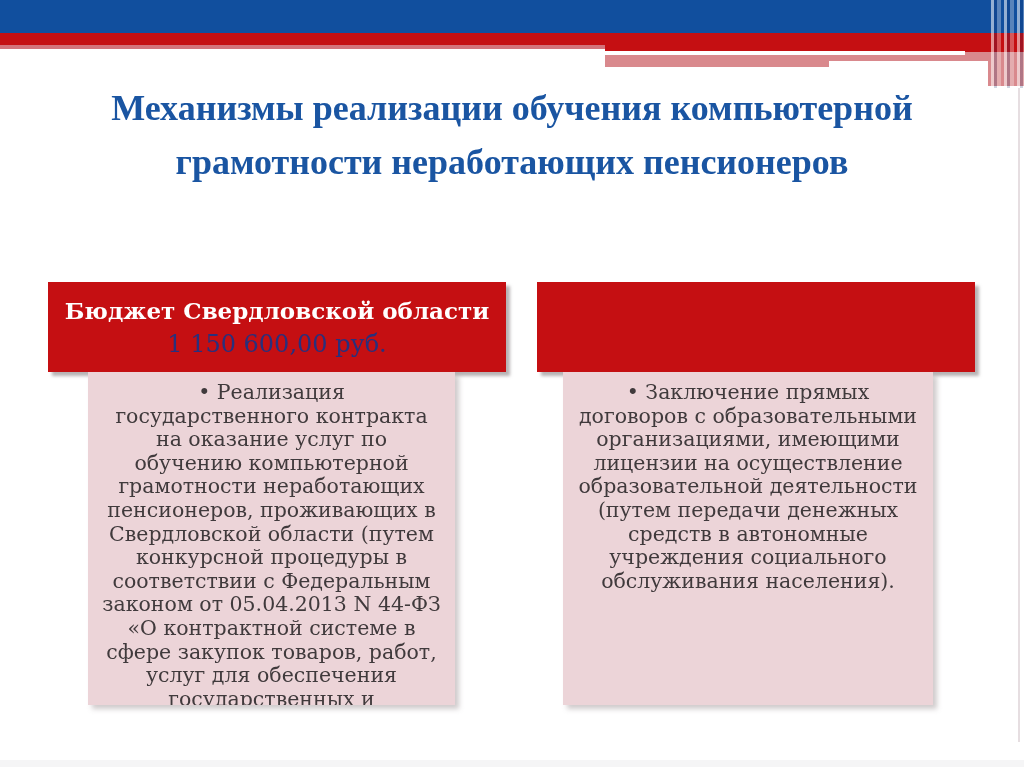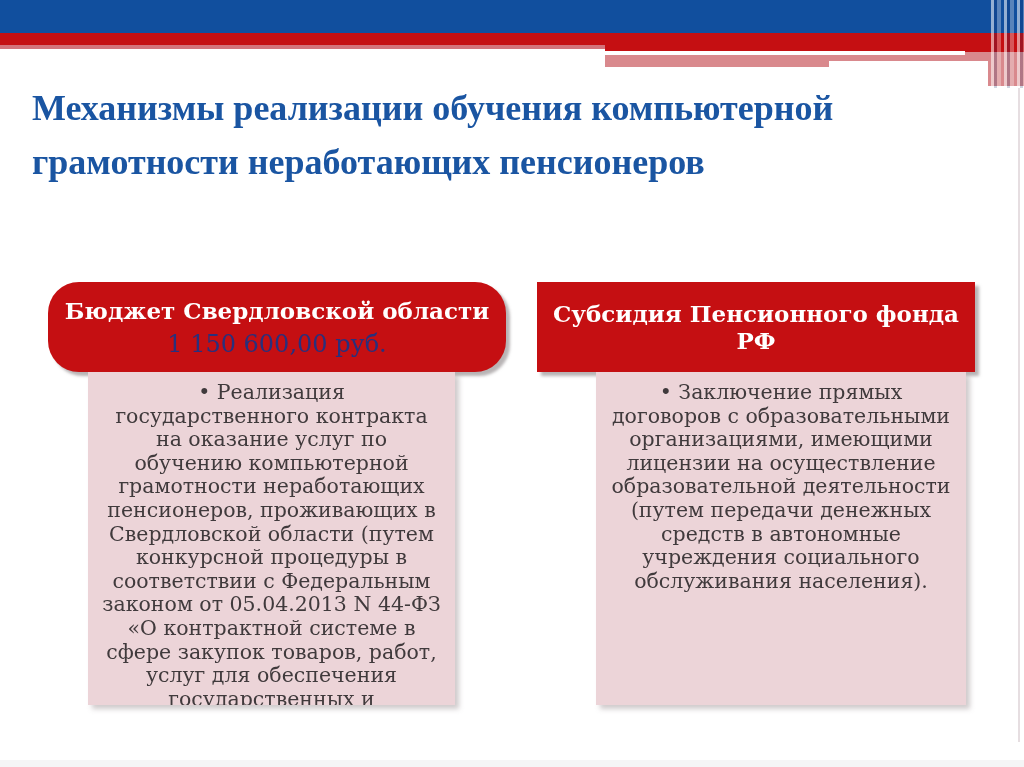--- a/index.html
+++ b/index.html
@@ -24,45 +24,45 @@
       rgba(255,255,255,0) 0 3px,
       rgba(255,255,255,.55) 3px 6px,
       rgba(10,40,100,.20) 6px 9px,
       rgba(255,255,255,.30) 9px 13px);
   }
   .right-edge-line{left:1018px;top:88px;bottom:25px;width:2px;background:rgba(205,190,195,.5);}
   .bottom-edge{left:0;right:0;bottom:0;height:7px;background:#f5f5f6;}
 
   
   .title{
-    left:32px;top:81px;width:960px;text-align:left;
+    left:32px;top:81px;width:960px;text-align:center;
     color:var(--title_blue,#1a55a2);font-weight:bold;font-size:36px;line-height:54px;
     font-family:"Liberation Serif","DejaVu Serif",serif;
   }
 
   
   .col{display:contents;}
   .header-box{
     top:282px;height:90px;background:var(--accent_red,#c50f12);
     box-shadow:4px 4px 3px rgba(125,118,120,.55);
     display:flex;flex-direction:column;justify-content:center;gap:7px;
     text-align:center;
   }
-  .header-box.left{left:48px;width:458px;border-radius:31px;}
+  .header-box.left{left:48px;width:458px;}
   .header-box.right{left:537px;width:438px;}
   .header-label{color:#ffffff;font-weight:bold;font-size:23px;line-height:27px;}
   .header-amount{color:var(--amount_navy,#28307d);font-weight:normal;font-size:24px;line-height:27px;}
 
   .body-box{
     top:372px;height:333px;background:var(--panel_pink,#ecd4d8);
     box-shadow:4px 4px 5px rgba(150,140,142,.45);
     overflow:hidden;text-align:center;
   }
   .body-box.left{left:88px;width:367px;}
-  .body-box.right{left:596px;width:370px;}
+  .body-box.right{left:563px;width:370px;}
   .body-text{
     margin:9px 12px 0 12px;
     font-size:20.5px;line-height:23.6px;
     color:var(--body_text,#403a3c);
   }
 </style>
 </head>
 <body>
 
 <div class="slide">
@@ -93,20 +93,19 @@
       <div class="header-amount">1 150 600,00 руб.</div>
     </div>
     <div class="abs body-box left">
       <p class="body-text">• Реализация государственного контракта на оказание услуг по обучению компьютерной грамотности неработающих пенсионеров, проживающих в Свердловской области (путем конкурсной процедуры в соответствии с Федеральным законом от 05.04.2013 N 44-ФЗ «О контрактной системе в сфере закупок товаров, работ, услуг для обеспечения государственных и муниципальных нужд»).</p>
     </div>
   </div>
 
   
   <div class="col">
     <div class="abs header-box right">
-      <div class="header-label">Субсидия Пенсионного фонда РФ</div>
     </div>
     <div class="abs body-box right">
       <p class="body-text">• Заключение прямых договоров с образовательными организациями, имеющими лицензии на осуществление образовательной деятельности (путем передачи денежных средств в автономные учреждения социального обслуживания населения).</p>
     </div>
   </div>
 
 </div>
 
 </body></html>

